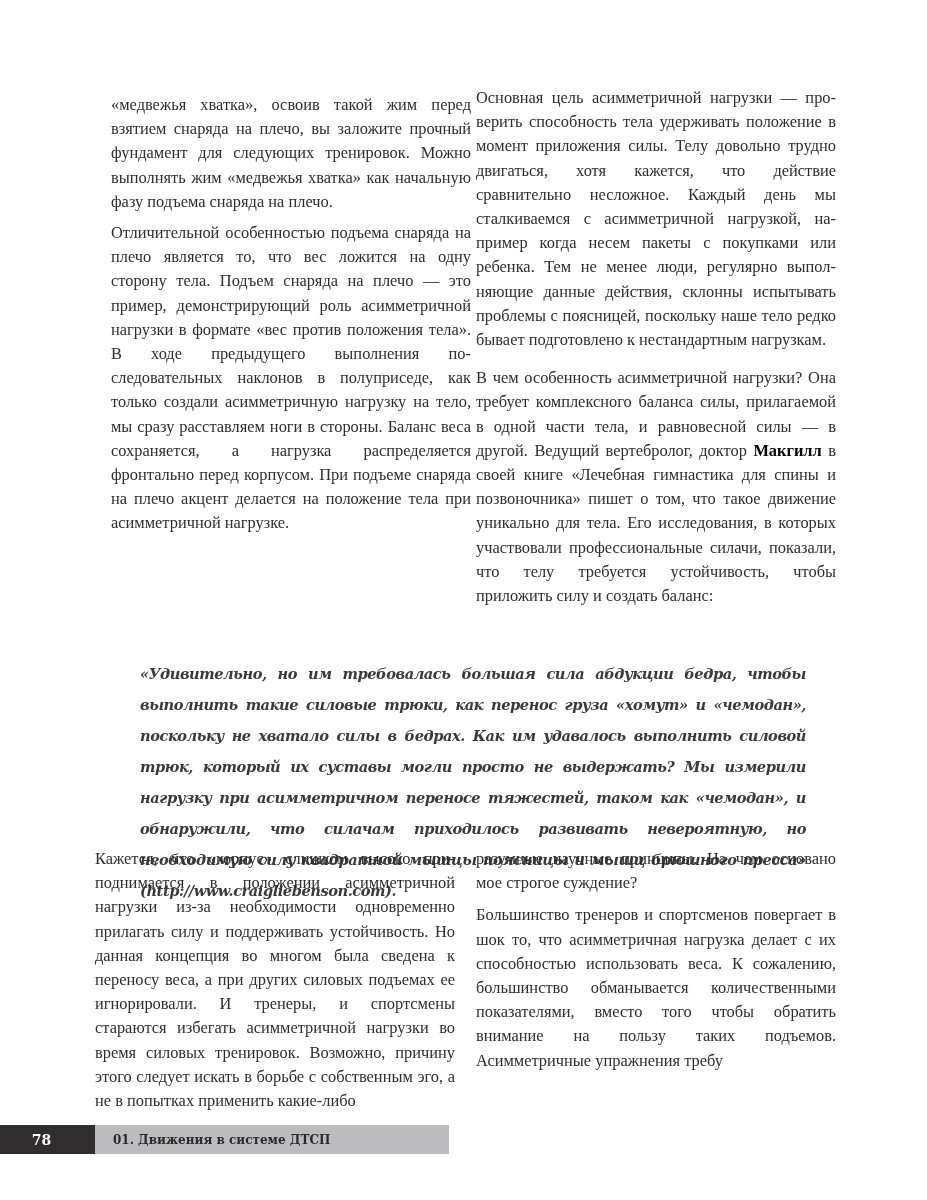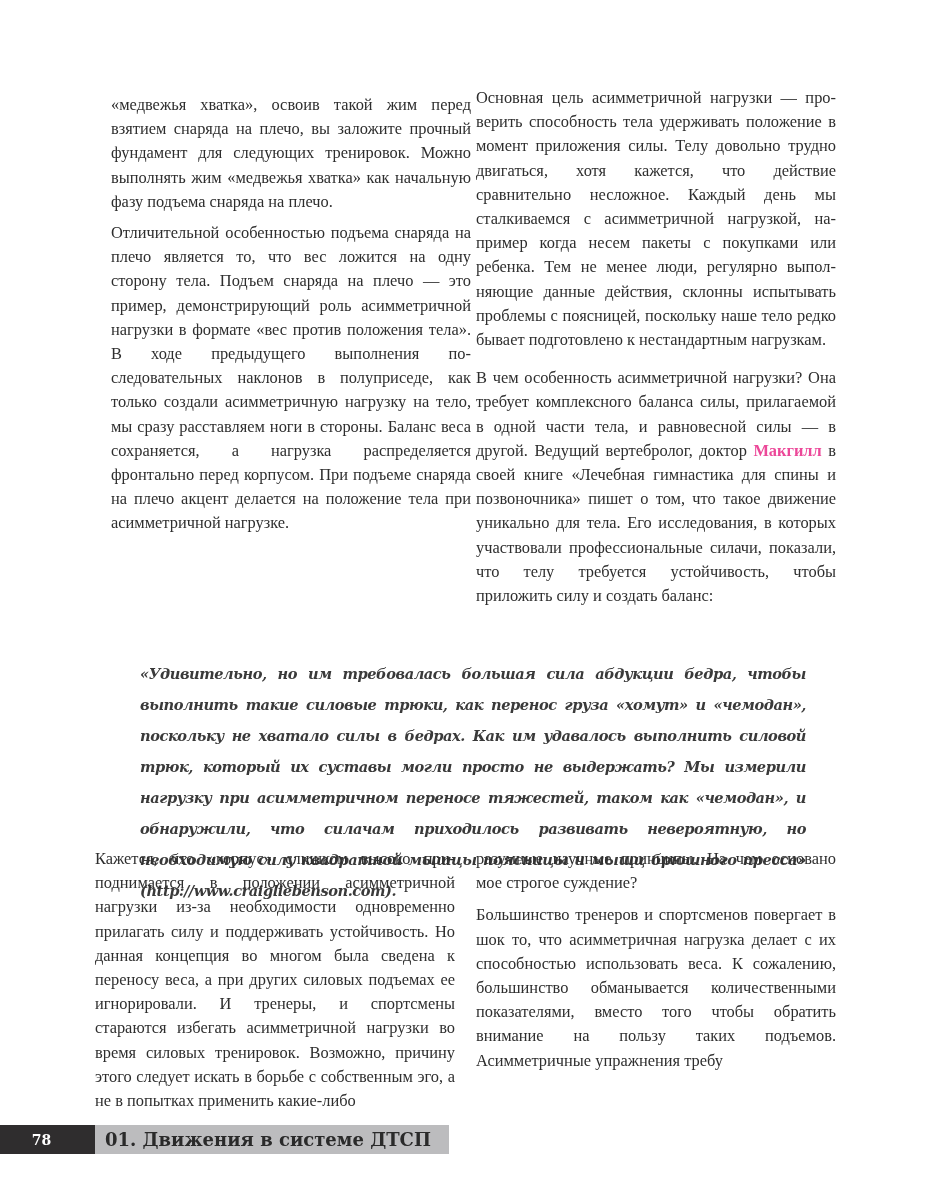--- a/index.html
+++ b/index.html
@@ -71,26 +71,26 @@
     justify-content: center;
     padding-right: 12px;
     box-sizing: border-box;
   }
   .footer .chapter {
     flex: 1;
     background: #bcbcbe;
     color: #2a2a2a;
     font-family: "DejaVu Serif", serif;
     font-weight: bold;
-    font-size: 18px;
+    font-size: 12px;
     display: flex;
     align-items: center;
-    padding-left: 10px;
+    padding-left: 18px;
   }
-  b.name { font-weight: bold; color: #ec4899; }
+  b.name { font-weight: bold; color: #000000; }
 </style>
 </head>
 <body>
 
 <div class="col col-left-top">
   <p>«медвежья хватка», освоив такой жим перед взятием снаряда на плечо, вы заложите проч­ный фундамент для следующих тренировок. Можно выполнять жим «медвежья хватка» как начальную фазу подъема снаряда на плечо.</p>
   <p>Отличительной особенностью подъема снаряда на плечо является то, что вес ложится на одну сторону тела. Подъем снаряда на плечо — это пример, демонстрирующий роль асимметрич­ной нагрузки в формате «вес против положения тела». В ходе предыдущего выполнения по­следовательных наклонов в полуприседе, как только создали асимметричную нагрузку на тело, мы сразу расставляем ноги в стороны. Баланс веса сохраняется, а нагрузка распре­деляется фронтально перед корпусом. При подъеме снаряда на плечо акцент делается на положение тела при асимметричной нагрузке.</p>
 </div>
 
 <div class="col col-right-top">

